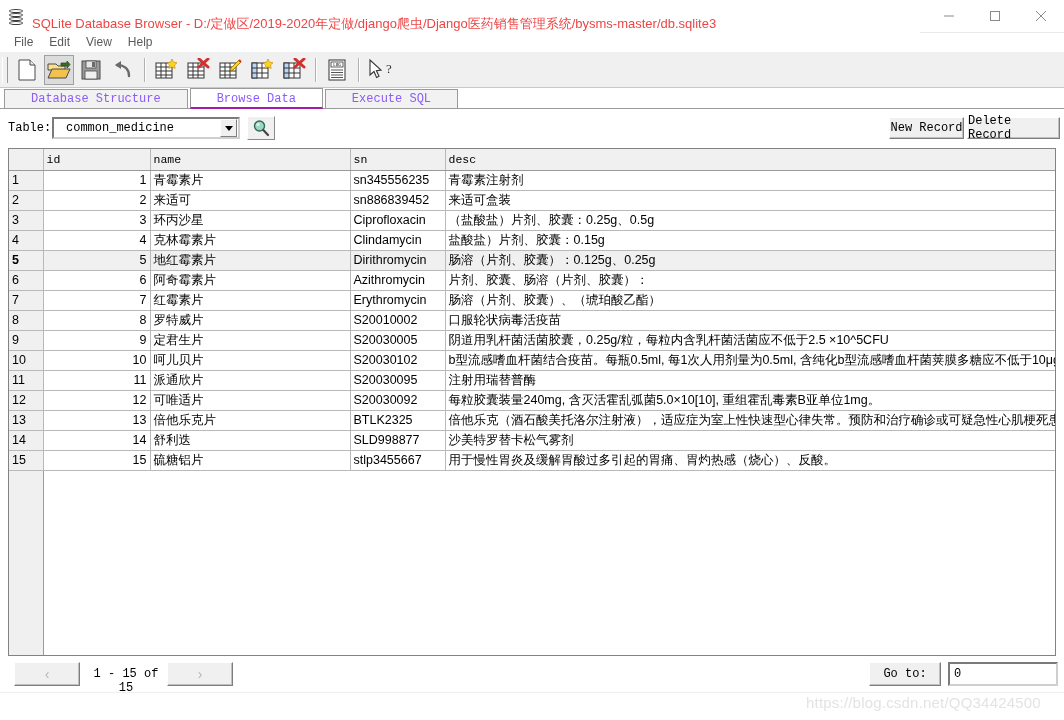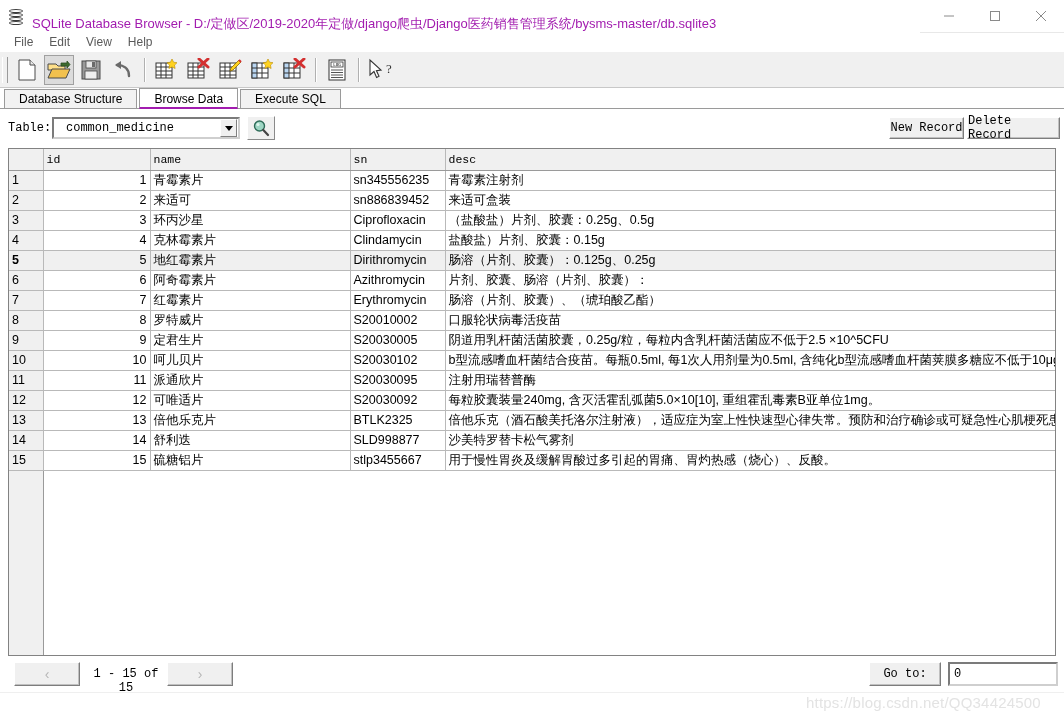--- a/index.html
+++ b/index.html
@@ -15,21 +15,21 @@
   
   .titlebar{
     position:absolute;left:0;top:0;width:1064px;height:32px;
     background:#ffffff;border-bottom:1px solid #e8e8e8;
     display:flex;align-items:center;
   }
   .title-icon{width:22px;height:22px;margin-left:6px;margin-right:4px;position:relative;flex:0 0 auto;}
   .title-icon .disc{position:absolute;left:3px;width:14px;height:4px;border:1px solid #3c3c3c;border-radius:50%/50%;background:#fff;box-sizing:border-box;}
   .title-icon .d1{top:4px}.title-icon .d2{top:8px}.title-icon .d3{top:12px}.title-icon .d4{top:16px}
   .title-text{
-    font-size:13px;color:#a21caf;white-space:nowrap;overflow:hidden;
+    font-size:13px;color:#ef4444;white-space:nowrap;overflow:hidden;
     font-family:"Liberation Sans", sans-serif;letter-spacing:0px;margin-top:16px;
   }
   .winbtns{position:absolute;right:0;top:0;height:32px;display:flex;}
   .winbtn{width:46px;height:32px;display:flex;align-items:center;justify-content:center;color:#7a7a7a;font-size:13px;}
   .winbtn svg{display:block}
 
   
   .menubar{
     position:absolute;left:0;top:32px;width:920px;height:20px;
     background:#ffffff;display:flex;align-items:center;padding-left:6px;box-sizing:border-box;
@@ -47,23 +47,23 @@
   .tbtn.pressed{border:1px solid #a0a0a0;background:#dcdcdc;}
   .tb-sep{width:1px;height:24px;background:#b0b0b0;margin:0 5px;box-shadow:1px 0 0 #ffffff;}
 
   
   .tabstrip{
     position:absolute;left:0;top:88px;width:1064px;height:21px;
     border-bottom:1px solid #9a9a9a;box-sizing:border-box;background:#ffffff;
     display:flex;align-items:flex-end;padding-left:4px;
   }
   .tab{
-    height:19px;line-height:19px;padding:0 14px;margin-right:2px;
-    font-family:Liberation Sans, sans-serif;font-size:12px;
-    border:1px solid #9a9a9a;border-bottom:none;background:#f2f2f2;color:#000000;
+    height:19px;line-height:19px;padding:0 26px;margin-right:2px;
+    font-family:Liberation Mono, monospace;font-size:12px;
+    border:1px solid #9a9a9a;border-bottom:none;background:#f2f2f2;color:#8b5cf6;
     box-sizing:border-box;position:relative;top:0px;
   }
   .tab.active{background:#ffffff;height:21px;line-height:20px;top:1px;border-bottom:2px solid #a21caf;}
 
   
   .selrow{position:absolute;left:0;top:112px;width:1064px;height:36px;}
   .lbl-table{
     position:absolute;left:8px;top:9px;font-family:"Liberation Mono","DejaVu Sans Mono",monospace;font-size:12px;
   }
   .combo{

